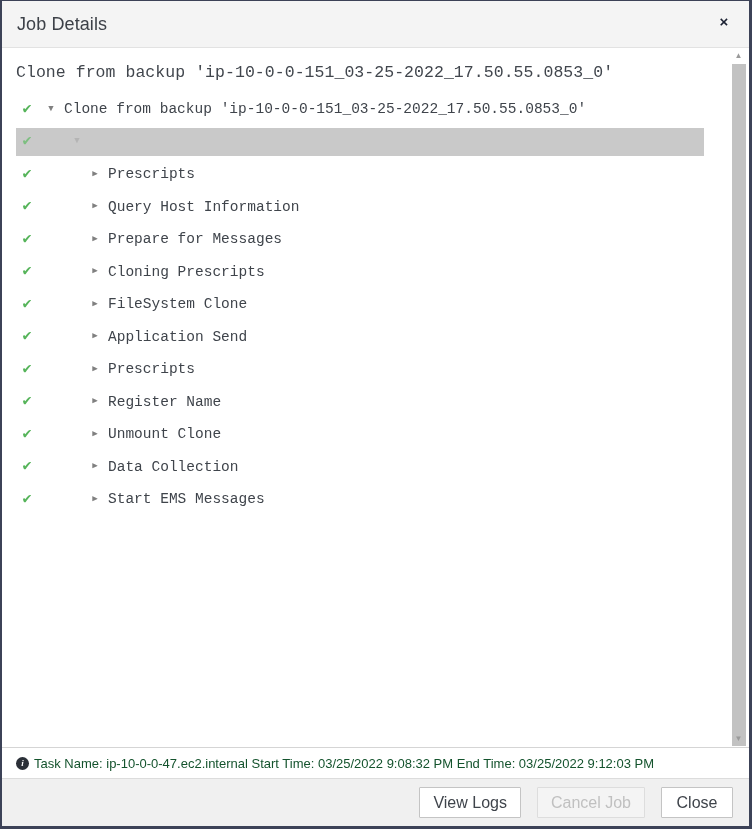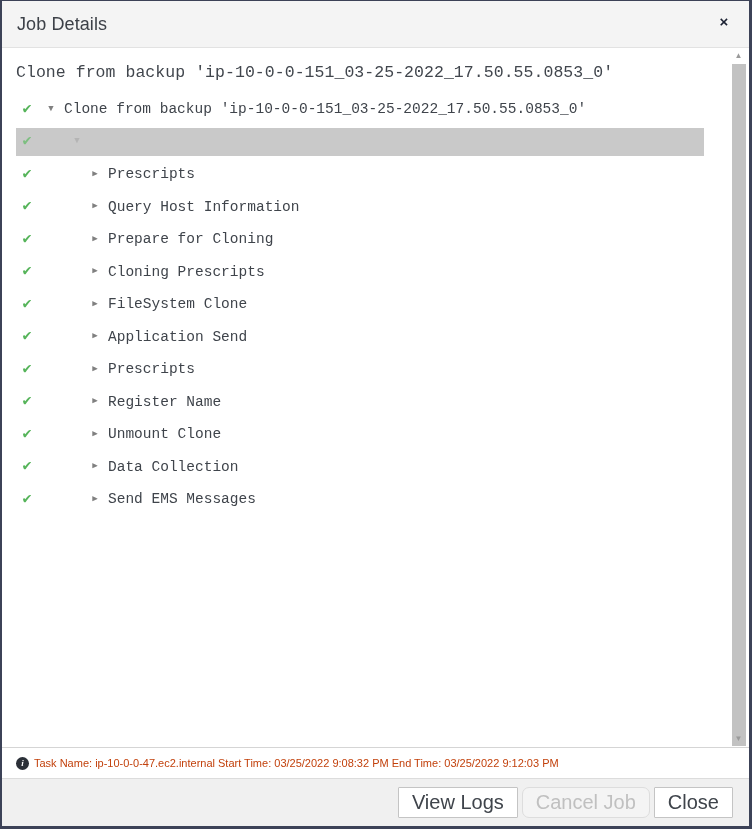--- a/index.html
+++ b/index.html
@@ -211,22 +211,22 @@
     color: #ffffff;
     font-size: 9px;
     font-weight: bold;
     font-style: italic;
     line-height: 13px;
     text-align: center;
     margin-right: 5px;
     font-family: "Liberation Serif", serif;
   }
   .info-text {
-    font-size: 11px;
-    color: #c2410c;
+    font-size: 13px;
+    color: #14532d;
     white-space: nowrap;
   }
 
   
   .buttonbar {
     height: 48px;
     min-height: 48px;
     background: #f0f0f0;
     border-top: 1px solid #dcdcdc;
     display: flex;
@@ -234,33 +234,32 @@
     justify-content: flex-end;
     padding-right: 16px;
     box-sizing: border-box;
   }
   .btn {
     min-width: 72px;
     height: 31px;
     background: #ffffff;
     border: 1px solid #c4c4c4;
     color: #3f444b;
-    font-size: 20px;
+    font-size: 16px;
     font-family: "Liberation Sans", sans-serif;
     padding: 0 13px;
-    margin-left: 4px;
+    margin-left: 16px;
     cursor: pointer;
     border-radius: 1px;
   }
   .btn.disabled {
     color: #c0c0c0;
     background: #f4f4f4;
     border-color: #dddddd;
     cursor: default;
-    border-radius: 7px;
   }
 </style>
 </head>
 <body>
 
 <div class="dialog">
 
   <div class="titlebar">
     <div class="titlebar-text">Job Details</div>
     <div class="close-x">×</div>
@@ -290,21 +289,21 @@
           <div class="tree-row lvl2">
             <div class="rowbg"></div>
             <span class="chk">✔</span>
             <span class="tri">▶</span>
             <span class="node-label">Query Host Information</span>
           </div>
           <div class="tree-row lvl2">
             <div class="rowbg"></div>
             <span class="chk">✔</span>
             <span class="tri">▶</span>
-            <span class="node-label">Prepare for Cloning</span>
+            <span class="node-label">Prepare for Messages</span>
           </div>
           <div class="tree-row lvl2">
             <div class="rowbg"></div>
             <span class="chk">✔</span>
             <span class="tri">▶</span>
             <span class="node-label">Cloning Prescripts</span>
           </div>
           <div class="tree-row lvl2">
             <div class="rowbg"></div>
             <span class="chk">✔</span>
@@ -338,21 +337,21 @@
           <div class="tree-row lvl2">
             <div class="rowbg"></div>
             <span class="chk">✔</span>
             <span class="tri">▶</span>
             <span class="node-label">Data Collection</span>
           </div>
           <div class="tree-row lvl2">
             <div class="rowbg"></div>
             <span class="chk">✔</span>
             <span class="tri">▶</span>
-            <span class="node-label">Send EMS Messages</span>
+            <span class="node-label">Start EMS Messages</span>
           </div>
         </div>
     </div>
 
     <div class="scrollbar">
       <div class="sb-arrow up">▲</div>
       <div class="sb-track"></div>
       <div class="sb-thumb"></div>
       <div class="sb-arrow down">▼</div>
     </div>

